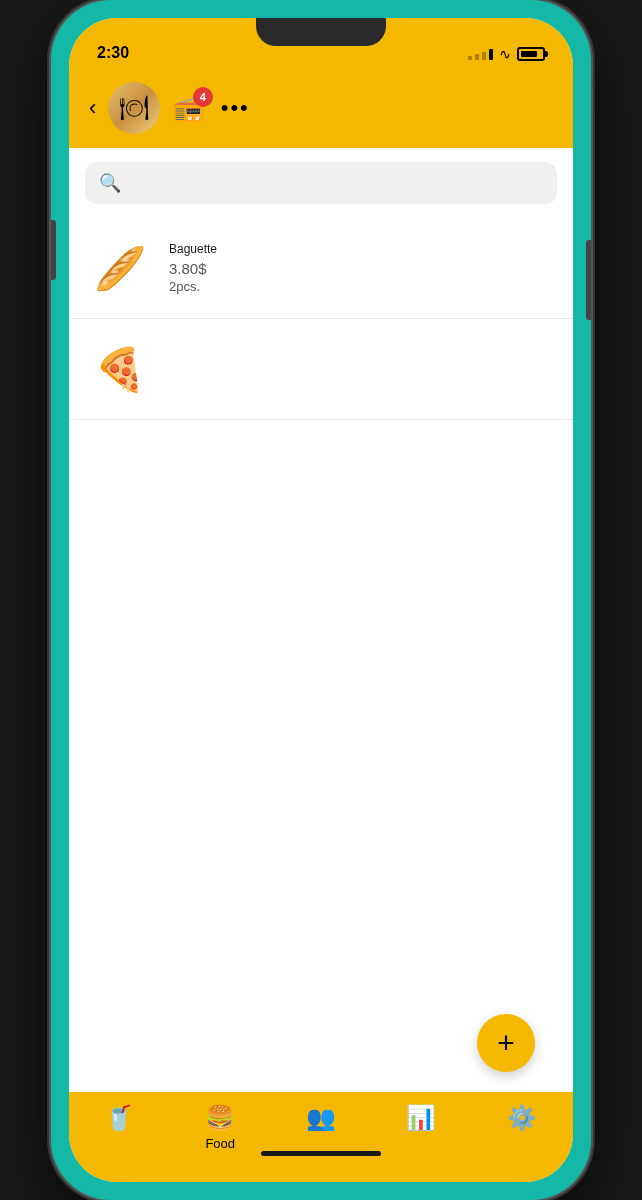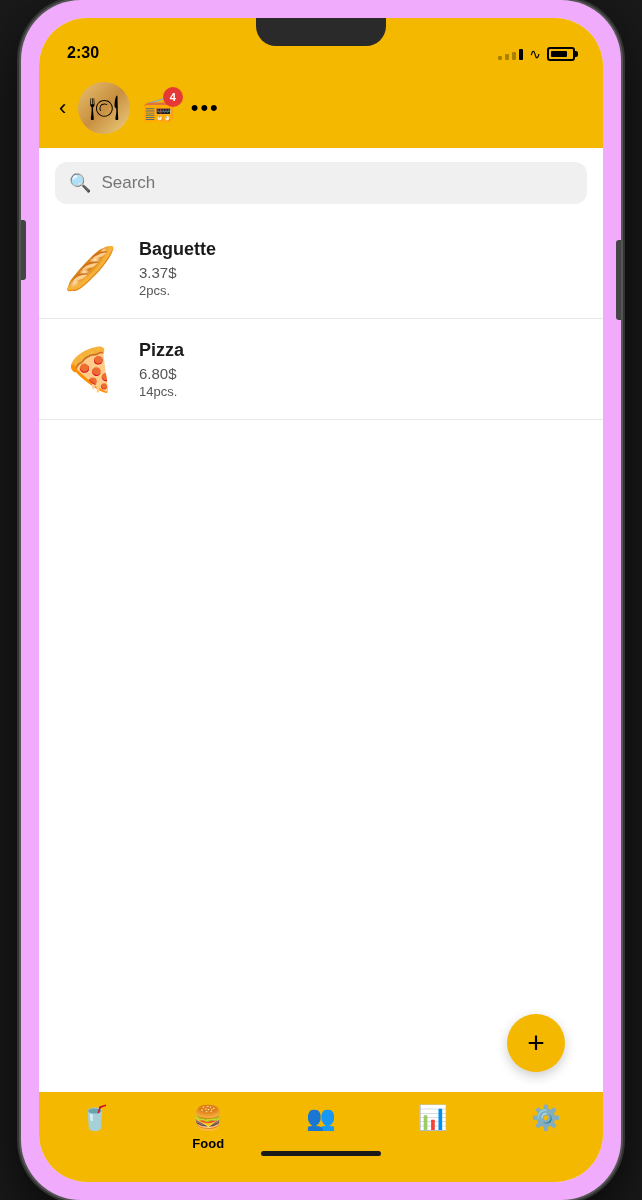--- a/index.html
+++ b/index.html
@@ -5,23 +5,23 @@
     * { margin: 0; padding: 0; box-sizing: border-box; }
     body {
       background: #1a1a1a;
       display: flex;
       justify-content: center;
       align-items: center;
       min-height: 100vh;
       font-family: -apple-system, BlinkMacSystemFont, 'Segoe UI', sans-serif;
     }
     .phone-frame {
-      width: 600px;
+      width: 540px;
       height: 1200px;
-      background: #f0abfc;
+      background: #14b8a6;
       border-radius: 60px;
       position: relative;
       overflow: hidden;
       box-shadow: 0 0 0 2px #555, 0 0 0 4px #333, 0 20px 60px rgba(0,0,0,0.8);
     }
     .phone-screen {
       position: absolute;
       top: 18px;
       left: 18px;
       right: 18px;
@@ -217,22 +217,22 @@
       width: 64px;
       height: 64px;
       display: flex;
       align-items: center;
       justify-content: center;
       font-size: 42px;
       flex-shrink: 0;
     }
     .food-info { flex: 1; }
     .food-name {
-      font-size: 18px;
-      font-weight: 700;
+      font-size: 12px;
+      font-weight: 400;
       color: #1a1a1a;
       margin-bottom: 4px;
     }
     .food-price {
       font-size: 15px;
       color: #555;
       margin-bottom: 2px;
     }
     .food-qty {
       font-size: 13px;
@@ -275,21 +275,21 @@
       gap: 4px;
       cursor: pointer;
     }
     .nav-icon { font-size: 24px; color: #7a6000; }
     .nav-label {
       font-size: 13px;
       color: #7a6000;
       font-weight: 500;
     }
     .nav-item.active .nav-icon { color: #000; }
-    .nav-item.active .nav-label { color: #000; font-weight: 700; }
+    .nav-item.active .nav-label { color: #000; font-weight: 400; }
     .home-indicator {
       position: absolute;
       bottom: 26px;
       left: 50%;
       transform: translateX(-50%);
       width: 120px;
       height: 5px;
       background: #1a1a1a;
       border-radius: 3px;
     }
@@ -365,42 +365,36 @@
         </div>
         <span class="more-icon">•••</span>
       </div>
     </div>
 
     <div class="content">
 
       <div class="search-wrap">
         <div class="search-box">
           <span class="search-icon">🔍</span>
-          <input class="search-input" type="text" placeholder="Search" style="">
         </div>
       </div>
 
       <div class="items-list">
 
         <div class="food-item">
           <div class="food-emoji">🥖</div>
           <div class="food-info">
             <div class="food-name">Baguette</div>
-            <div class="food-price">3.37$</div>
+            <div class="food-price">3.80$</div>
             <div class="food-qty">2pcs.</div>
           </div>
         </div>
 
         <div class="food-item">
           <div class="food-emoji">🍕</div>
-          <div class="food-info">
-            <div class="food-name">Pizza</div>
-            <div class="food-price">6.80$</div>
-            <div class="food-qty">14pcs.</div>
-          </div>
         </div>
 
       </div>
     </div>
 
     <div class="fab-wrap">
       <div class="fab">+</div>
     </div>
 
     <div class="bottom-nav">

